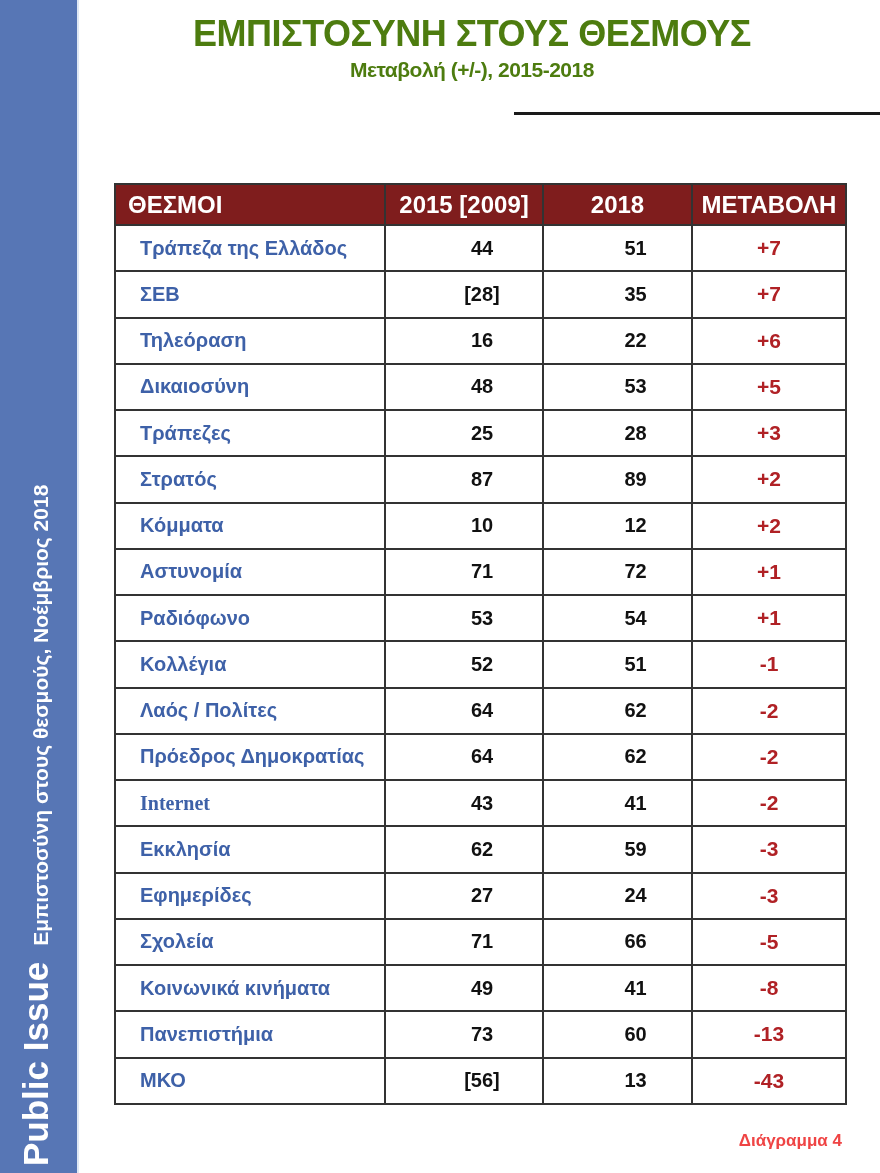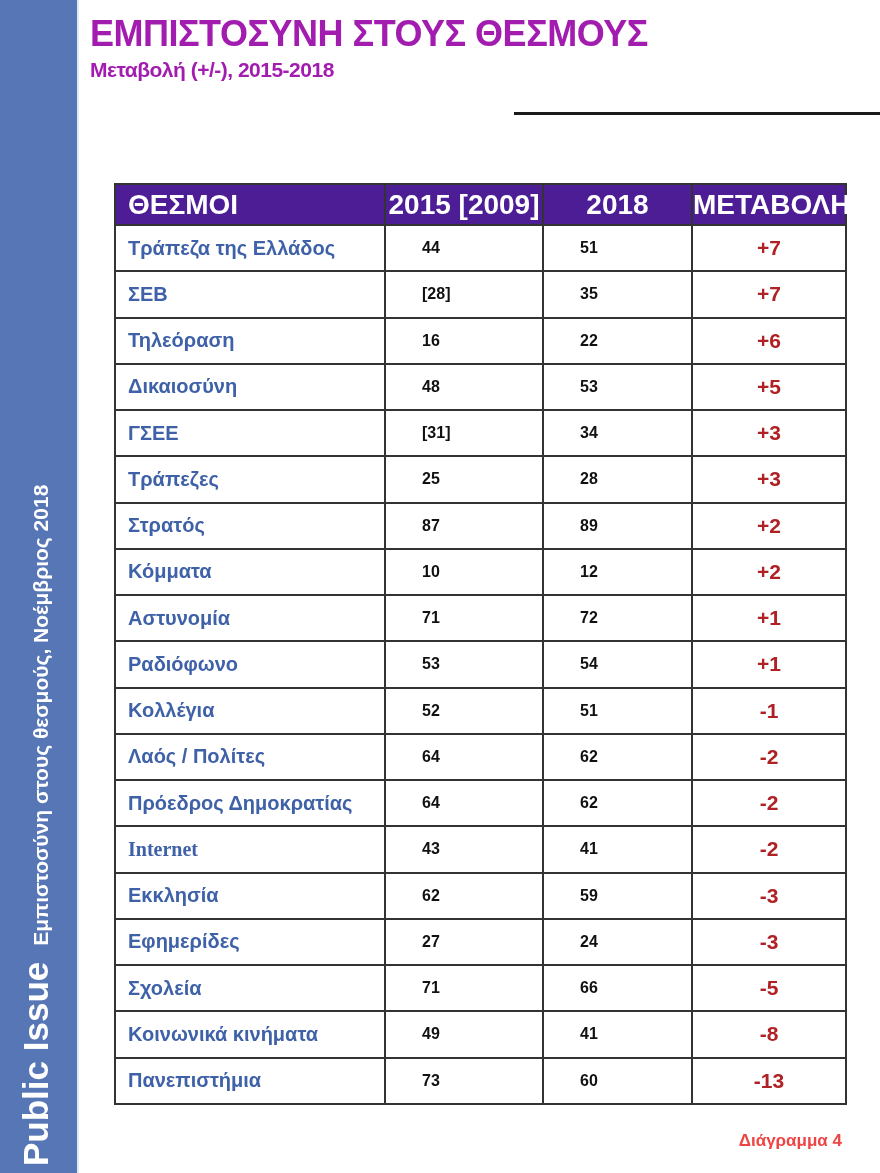--- a/index.html
+++ b/index.html
@@ -24,56 +24,56 @@
     white-space: nowrap;
     display: flex; align-items: baseline; gap: 16px;
     color: #ffffff;
   }
   .brand { font-size: 35px; font-weight: 700; letter-spacing: 0px; }
   .caption { font-size: 21px; font-weight: 700; }
 
   
   .titles {
     position: absolute; top: 14px; right: 26px; left: 90px;
-    text-align: left; color: #a21caf;
+    text-align: center; color: #4d7c0f;
   }
   .titles h1 { font-size: 36px; line-height: 1.12; font-weight: 700; letter-spacing: -0.5px; }
   .titles h2 { font-size: 21px; line-height: 1.1; font-weight: 700; margin-top: 4px; letter-spacing: -0.5px; }
   .rule {
     position: absolute; left: 514px; right: 0; top: 112px;
     height: 3px; background: #1a1a1a;
   }
 
   
   table.datatable {
     position: absolute; left: 114px; top: 183px;
     width: 731px; height: 922px;
     border-collapse: collapse; table-layout: fixed;
   }
   .datatable th, .datatable td {
     border: 2px solid #333333;
     vertical-align: middle;
   }
   .datatable thead tr { height: 41px; }
   .datatable th {
-    background: #4c1d95; color: #ffffff;
-    font-size: 28px; font-weight: 700; text-align: center;
+    background: #7f1d1d; color: #ffffff;
+    font-size: 24px; font-weight: 700; text-align: center;
   }
   .datatable th.c-name { text-align: left; padding-left: 12px; }
   .col-name   { width: 270px; }
   .col-y2015  { width: 158px; }
   .col-y2018  { width: 149px; }
   .col-change { width: 154px; }
   .datatable td.name {
     color: #3E61A8; font-size: 20px; font-weight: 700;
-    text-align: left; padding-left: 12px;
+    text-align: left; padding-left: 24px;
   }
   .datatable td.name.latin { font-family: "Liberation Serif", serif; }
   .datatable td.val {
-    color: #111111; font-size: 16px; font-weight: 700; text-align: left; padding-left: 36px;
+    color: #111111; font-size: 20px; font-weight: 700; text-align: center; padding-left: 36px;
   }
   .datatable td.change {
     color: #B02125; font-size: 21px; font-weight: 700; text-align: center;
   }
 
   
   .chart-number {
     position: absolute; right: 38px; top: 1131px;
     color: #ef4444; font-size: 17px; font-weight: 600;
   }
@@ -130,26 +130,20 @@
           <td class="val">22</td>
           <td class="change">+6</td>
         </tr>
         <tr>
           <td class="name">Δικαιοσύνη</td>
           <td class="val">48</td>
           <td class="val">53</td>
           <td class="change">+5</td>
         </tr>
         <tr>
-          <td class="name">ΓΣΕΕ</td>
-          <td class="val">[31]</td>
-          <td class="val">34</td>
-          <td class="change">+3</td>
-        </tr>
-        <tr>
           <td class="name">Τράπεζες</td>
           <td class="val">25</td>
           <td class="val">28</td>
           <td class="change">+3</td>
         </tr>
         <tr>
           <td class="name">Στρατός</td>
           <td class="val">87</td>
           <td class="val">89</td>
           <td class="change">+2</td>
@@ -219,18 +213,24 @@
           <td class="val">49</td>
           <td class="val">41</td>
           <td class="change">-8</td>
         </tr>
         <tr>
           <td class="name">Πανεπιστήμια</td>
           <td class="val">73</td>
           <td class="val">60</td>
           <td class="change">-13</td>
         </tr>
+        <tr>
+          <td class="name">ΜΚΟ</td>
+          <td class="val">[56]</td>
+          <td class="val">13</td>
+          <td class="change">-43</td>
+        </tr>
       </tbody>
   </table>
 
   <footer class="chart-number">Διάγραμμα 4</footer>
 
 </div>
 
 </body></html>

